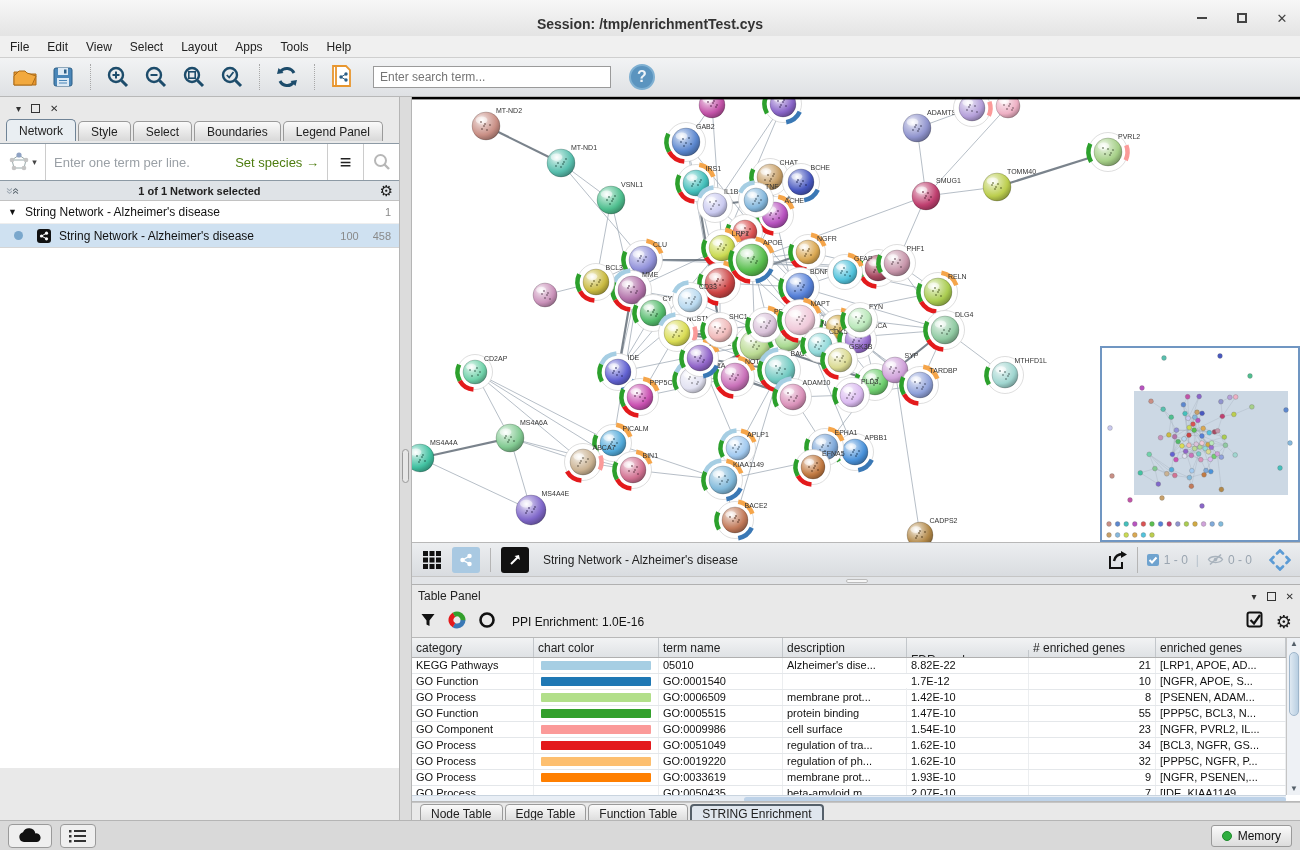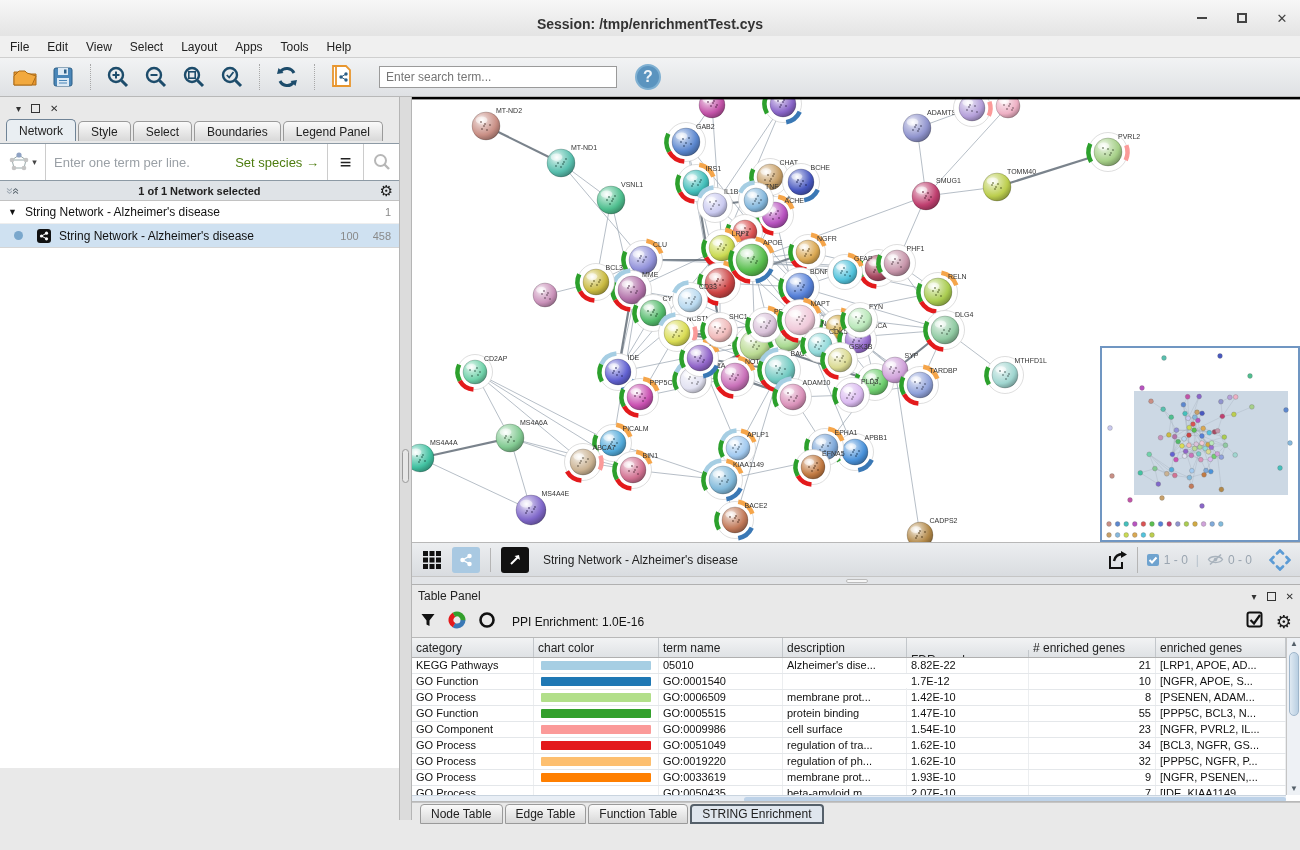--- a/index.html
+++ b/index.html
@@ -20,21 +20,21 @@
   #menubar { position:absolute; left:0; top:36px; width:1300px; height:22px; background:#f0f0f0;
     border-bottom:1px solid #cfcfcf; display:flex; align-items:center; padding-left:10px; gap:18px; }
   .menu-item { font-size:12px; color:#222; cursor:default; }
 
   
   #toolbar { position:absolute; left:0; top:58px; width:1300px; height:39px;
     background:linear-gradient(#f2f3f4,#dfe1e4); border-bottom:1px solid #b8b8b8;
     display:flex; align-items:center; padding-left:8px; gap:4px; }
   .tb-btn { width:34px; height:32px; display:flex; align-items:center; justify-content:center; border-radius:3px; }
   .tb-sep { width:1px; height:26px; border-left:1px dotted #a8a8a8; margin:0 6px; }
-  #search-box { margin-left:16px; width:238px; height:22px; border:1px solid #9a9a9a; background:#fff;
+  #search-box { margin-left:10px; width:238px; height:22px; border:1px solid #9a9a9a; background:#fff;
     font-size:12px; padding:0 6px; color:#333; font-family:"Liberation Sans",sans-serif; }
   #help-btn { margin-left:14px; width:26px; height:26px; border-radius:50%; background:#5b94bf;
     color:#eef4f9; font-weight:bold; font-size:16px; display:flex; align-items:center; justify-content:center;
     border:2px solid #7fb0d2; }
 
   
   #cp { position:absolute; left:0; top:97px; width:400px; height:723px; background:#e9e9e9; border-right:1px solid #b5b5b5; }
   .panel-head { height:22px; display:flex; align-items:center; padding:0 6px; font-size:12px; color:#222; }
   .panel-head .ph-title { flex:1; }
   .ph-ico { margin-left:10px; color:#333; font-size:10px; cursor:pointer; display:flex; align-items:center; }
@@ -2340,13 +2340,38 @@
       </div>
       <div id="tp-tabs">
           <div class="tp-tab">Node Table</div>
           <div class="tp-tab">Edge Table</div>
           <div class="tp-tab">Function Table</div>
           <div class="tp-tab active">STRING Enrichment</div>
         </div>
     </div>
   </div>
 
+  <div id="statusbar">
+    <span class="sb-sq">
+      <svg width="26" height="16" viewBox="0 0 26 16">
+        <path d="M7 14 a5 5 0 0 1 -1 -9.8 a6.5 6.5 0 0 1 12.4 1.2 a4.3 4.3 0 0 1 1.6 8.6 Z" fill="#111"></path>
+      </svg>
+    </span>
+    <span class="sb-sq" style="width:36px">
+      <svg width="18" height="14" viewBox="0 0 18 14">
+        <g stroke="#333" stroke-width="2">
+            <line x1="5" y1="2" x2="17" y2="2"></line>
+            <line x1="5" y1="7" x2="17" y2="7"></line>
+            <line x1="5" y1="12" x2="17" y2="12"></line>
+          </g>
+        <g fill="#333">
+            <rect x="0" y="1" width="2.5" height="2.5"></rect>
+            <rect x="0" y="6" width="2.5" height="2.5"></rect>
+            <rect x="0" y="11" width="2.5" height="2.5"></rect>
+          </g>
+      </svg>
+    </span>
+    <span id="memory-btn">
+      <span class="dot"></span>
+      <span>Memory</span>
+    </span>
+  </div>
 </div>
 
 </body></html>

